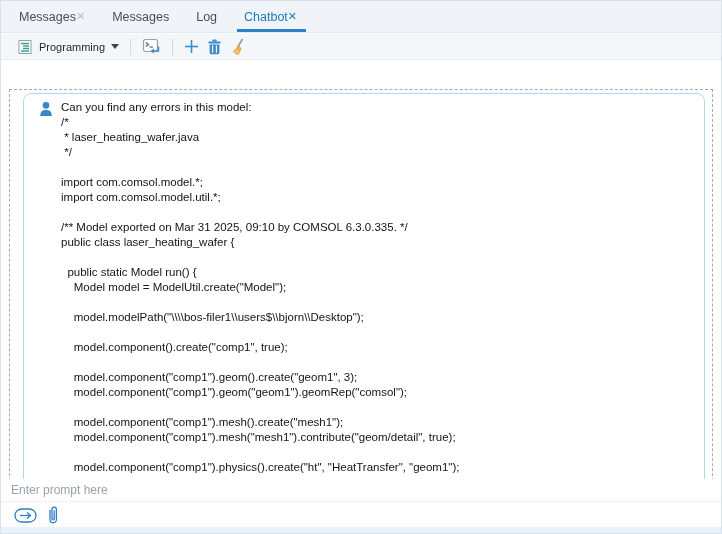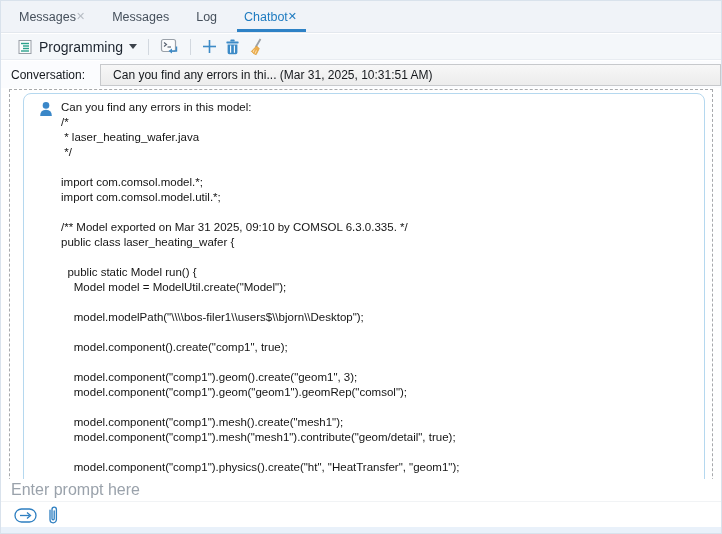--- a/index.html
+++ b/index.html
@@ -14,21 +14,21 @@
          color:#46505c; position:relative; cursor:default; }
   .tab .close { color:#b7bdc5; font-size:11px; line-height:1; }
   .tab.active { color:#1f7bc0; }
   .tab.active .close { color:#1f7bc0; }
   .tab.active::after { content:""; position:absolute; left:-7px; right:-9px; bottom:0; height:3px; background:#2e82c6; }
 
   
   .toolbar { position:absolute; top:33px; left:0; right:0; height:26px; background:#f4f7fa;
              border-bottom:1px solid #e8ecf1; display:flex; align-items:center; padding-left:12px; }
   .tbtn { display:flex; align-items:center; gap:6px; padding:2px 4px; border-radius:2px; }
-  .tlabel { font-size:14px; color:#1c242e; }
+  .tlabel { font-size:11px; color:#1c242e; }
   .sep { width:1px; height:16px; background:#d2d8df; margin:0 7px; }
   svg { display:block; }
 
   
   .convbar { position:absolute; top:60px; left:0; right:0; height:27px; background:#fbfcfe;
              display:flex; align-items:center; padding-left:10px; }
   .convlabel { font-size:12px; color:#14181d; margin-right:15px; white-space:nowrap; }
   .combo { flex:1; height:22px; background:linear-gradient(#f7f7f7,#ececec); border:1px solid #c7c9cc;
            display:flex; align-items:center; padding:0 12px; font-size:12px; color:#15181c;
            white-space:nowrap; overflow:hidden; }
@@ -39,21 +39,21 @@
   .bubble { position:absolute; left:13px; right:7px; top:3px; height:640px;
             border:1px solid #b5d8ef; border-radius:8px; background:#fff; }
   .avatar { position:absolute; left:14px; top:7px; width:16px; height:16px; }
   .msgtext { position:absolute; left:37px; top:6px; right:10px; font-size:11.5px; line-height:15px;
              color:#141414; white-space:pre; font-family:"Liberation Sans", sans-serif; }
 
   
   .promptrow { position:absolute; left:0; right:0; top:478px; height:22px; background:#fff;
                display:flex; align-items:center; }
   .promptrow input { width:100%; height:100%; border:none; outline:none; padding-left:10px;
-                     font-size:16px; font-family:"Liberation Sans", sans-serif; color:#15181c; }
+                     font-size:12px; font-family:"Liberation Sans", sans-serif; color:#15181c; }
   .promptrow input::placeholder { color:#9aa2ab; }
   .actionsrow { position:absolute; left:0; right:0; top:500px; height:28px; background:#fff;
                 border-top:1px solid #f1f3f5; display:flex; align-items:center; gap:9px; padding-left:13px; }
   .abtn { display:flex; align-items:center; justify-content:center; }
   .bottomstrip { position:absolute; left:0; right:0; bottom:0; height:6px; background:#e9f1fa; }
 </style>
 </head>
 <body>
 
 <div class="win">
@@ -130,26 +130,20 @@
         <svg width="18" height="18" viewBox="0 0 18 18">
           <line x1="12.5" y1="1" x2="7.8" y2="9" stroke="#9aa0a6" stroke-width="1.8"></line>
           <polygon points="8.6,8 11.2,10.6 8.2,16.6 5.6,15.6 3.4,13.4" fill="#efae4e" stroke="#d89a33" stroke-width="0.8"></polygon>
           <line x1="6.2" y1="11.6" x2="5" y2="14.4" stroke="#fbe2b5" stroke-width="1"></line>
           <line x1="8.4" y1="12.4" x2="7.2" y2="15.6" stroke="#fbe2b5" stroke-width="1"></line>
         </svg>
       </span>
     </div>
   </div>
 
-  <div class="convbar">
-    <span class="convlabel">Conversation:</span>
-    <div class="combo">
-      <span>Can you find any errors in thi... (Mar 31, 2025, 10:31:51 AM)</span>
-    </div>
-  </div>
 
   <div class="chatpanel">
     <div class="bubble">
       <span class="avatar">
         <svg width="16" height="16" viewBox="0 0 16 16">
           <circle cx="8" cy="4.4" r="3.3" fill="#3a87c8"></circle>
           <path d="M2.2 15 q0 -6.2 5.8 -6.2 q5.8 0 5.8 6.2 z" fill="#3a87c8"></path>
         </svg>
       </span>
       <div class="msgtext">Can you find any errors in this model:

